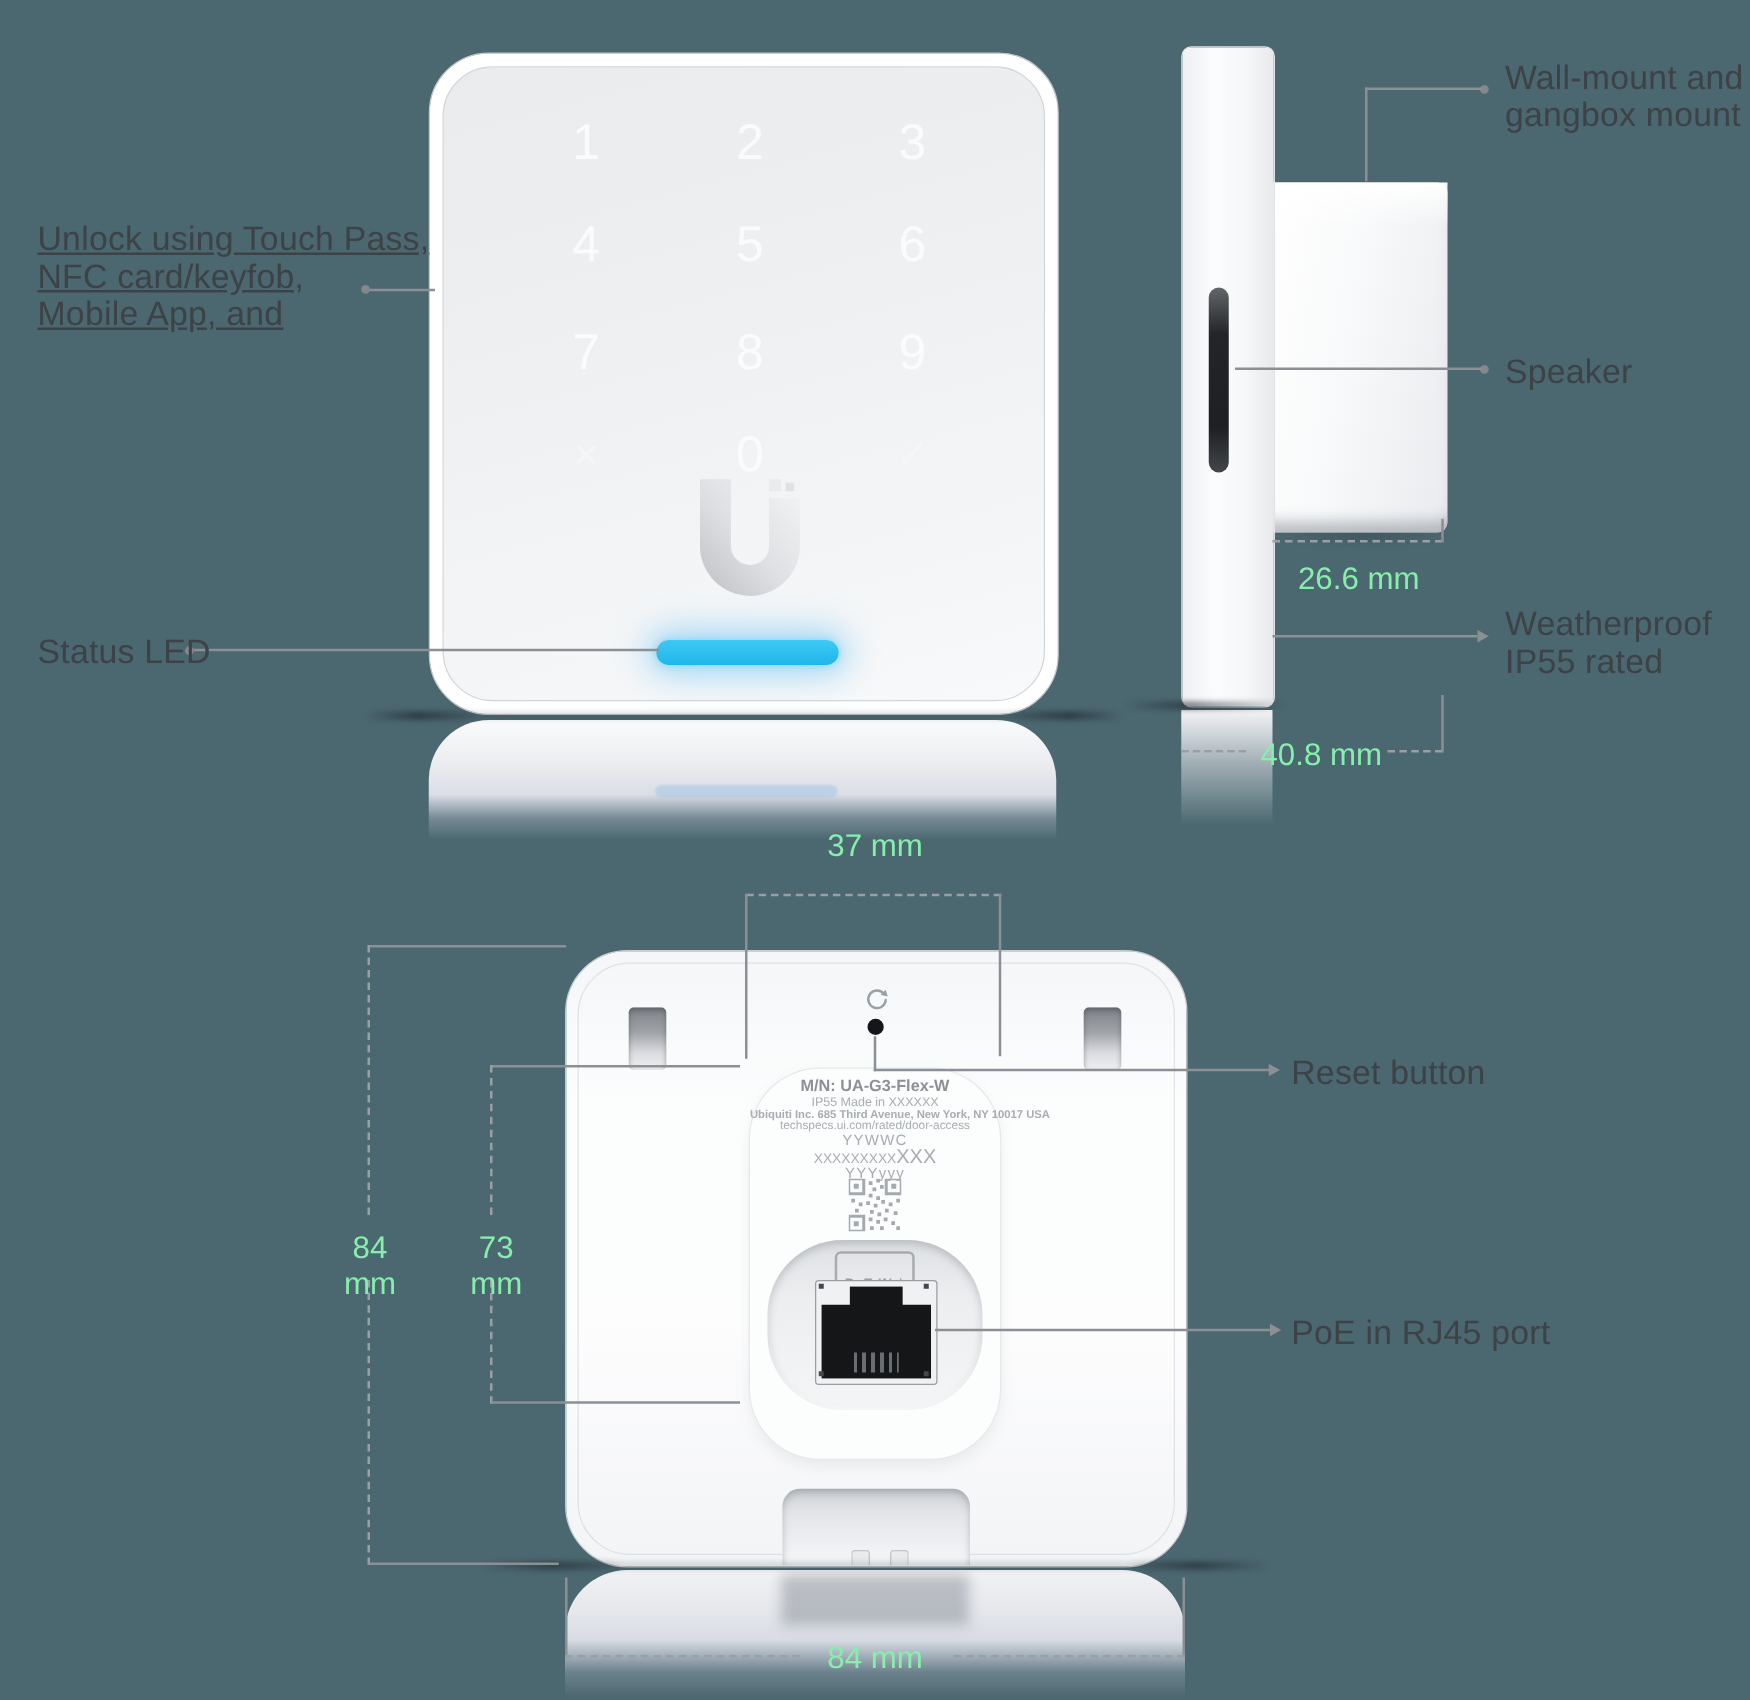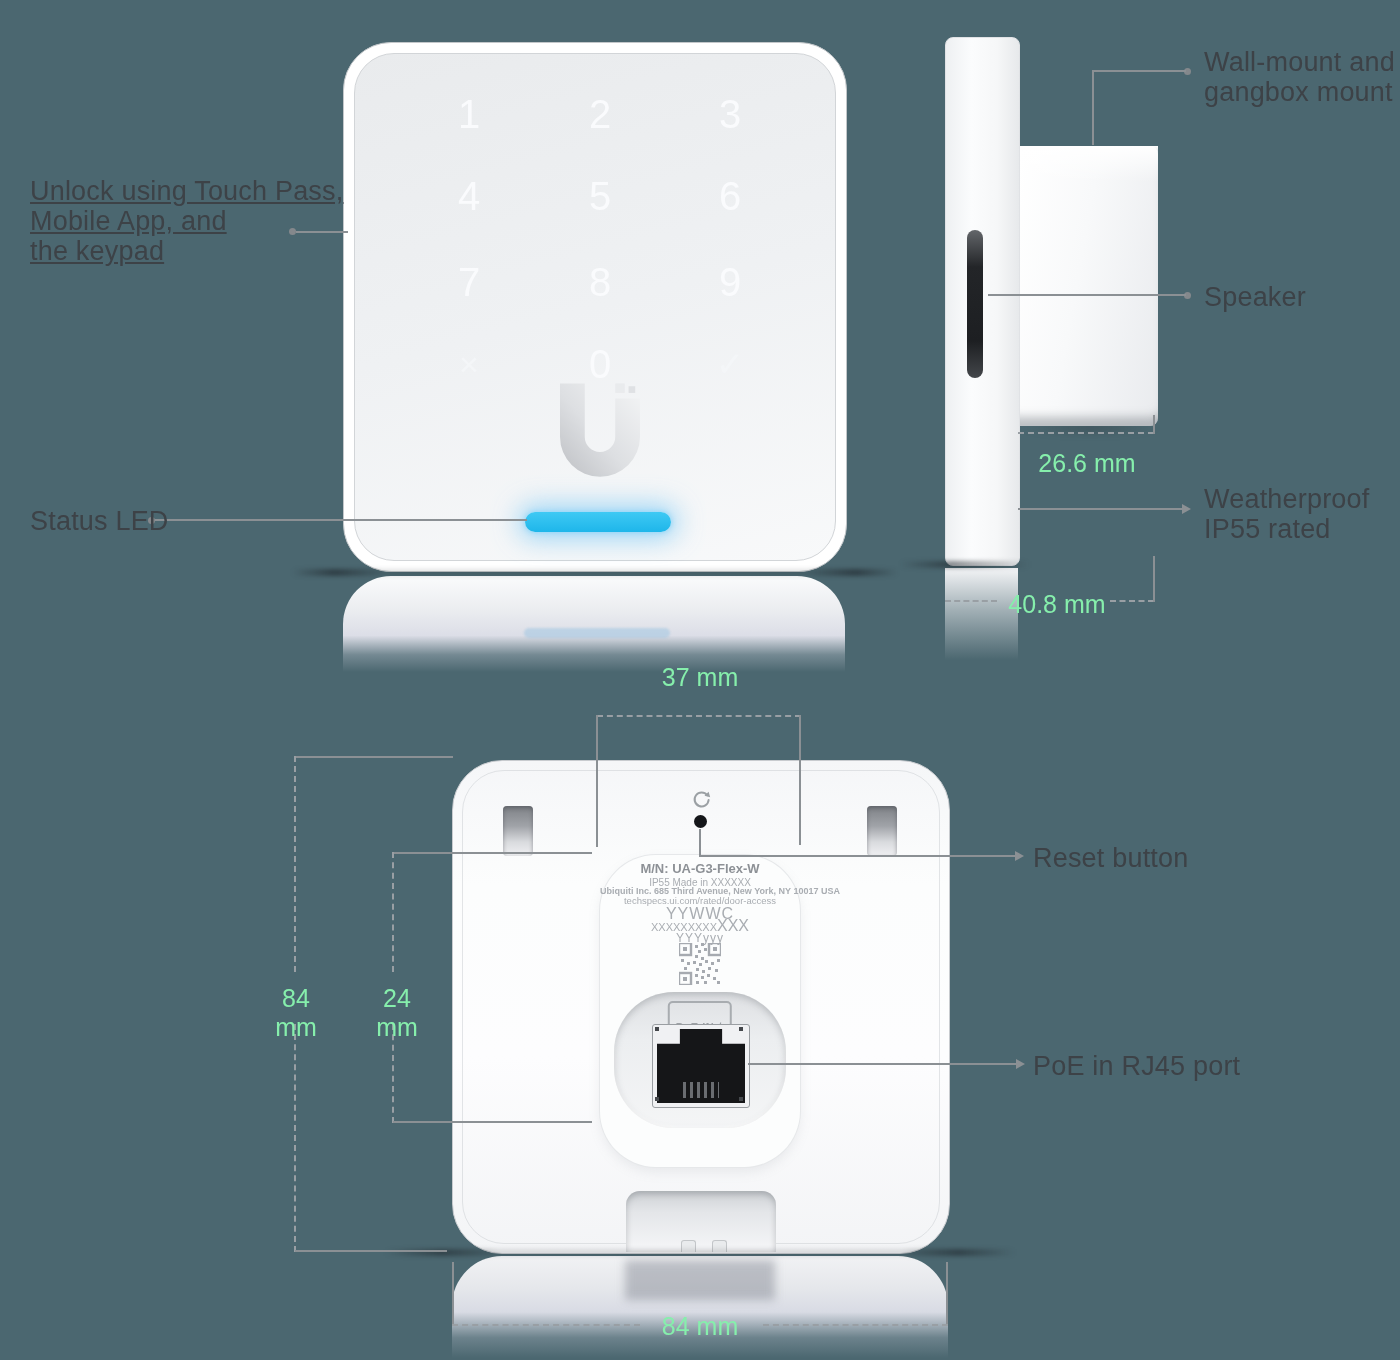--- a/index.html
+++ b/index.html
@@ -129,22 +129,22 @@
   }
   .notch-reflection{position:absolute;left:173px;top:4px;width:150px;height:40px;
     background:rgba(104,111,124,.38);filter:blur(5px);}
   svg{display:block;}
 </style>
 </head>
 <body>
 
 <div class="co" style="left:30px;top:176px;text-decoration:underline;">
   <div>Unlock using Touch Pass,</div>
+  <div>NFC card/keyfob,</div>
   <div>Mobile App, and</div>
-  <div>the keypad</div>
 </div>
 <div class="dot" style="left:289px;top:228px;"></div>
 <div class="ln" style="left:296px;top:231px;width:52px;height:2px;"></div>
 
 <div class="front-device">
   <div class="front-face"></div>
   <span class="key" style="left:93px;top:44px;">1</span>
   <span class="key" style="left:224px;top:44px;">2</span>
   <span class="key" style="left:354px;top:44px;">3</span>
   <span class="key" style="left:93px;top:126px;">4</span>
@@ -223,21 +223,21 @@
 <div class="ln" style="left:799px;top:715px;width:2px;height:130px;"></div>
 
 <div class="ln" style="left:295px;top:756px;width:158px;height:2px;"></div>
 <div class="dsh-v" style="left:294px;top:756px;height:216px;"></div>
 <div class="dim" style="left:258px;top:984px;width:76px;">84 mm</div>
 <div class="dsh-v" style="left:294px;top:1024px;height:228px;"></div>
 <div class="ln" style="left:295px;top:1250px;width:152px;height:2px;"></div>
 
 <div class="ln" style="left:393px;top:852px;width:199px;height:2px;"></div>
 <div class="dsh-v" style="left:392px;top:852px;height:120px;"></div>
-<div class="dim" style="left:359px;top:984px;width:76px;">24 mm</div>
+<div class="dim" style="left:359px;top:984px;width:76px;">73 mm</div>
 <div class="dsh-v" style="left:392px;top:1024px;height:99px;"></div>
 <div class="ln" style="left:393px;top:1121px;width:199px;height:2px;"></div>
 
 <div class="back-device">
   <div class="mount-slot" style="left:50px;top:45px;"></div>
   <div class="mount-slot" style="left:414px;top:45px;"></div>
 
   <div class="abs" style="left:239px;top:29px;width:20px;height:20px;">
     <svg width="20" height="20" viewBox="0 0 20 20">
       <path d="M15.2 5.2 A7 7 0 1 0 16.6 10" fill="none" stroke="#9ba0a4" stroke-width="2" stroke-linecap="round"></path>
@@ -251,21 +251,21 @@
   </div>
 </div>
 
 <div class="reset-dot"></div>
 
 <div class="label-plate">
   <div class="plate-line" style="top:6px;font-size:13px;font-weight:bold;color:#8d9196;">M/N: UA-G3-Flex-W</div>
   <div class="plate-line" style="top:22px;font-size:10px;">IP55    Made in XXXXXX</div>
   <div class="plate-line" style="top:31px;font-size:9px;font-weight:bold;">Ubiquiti Inc. 685 Third Avenue, New York, NY 10017 USA</div>
   <div class="plate-line" style="top:40px;font-size:9.5px;">techspecs.ui.com/rated/door-access</div>
-  <div class="plate-line" style="top:50px;font-size:16px;letter-spacing:1px;">YYWWC</div>
+  <div class="plate-line" style="top:50px;font-size:12px;letter-spacing:1px;">YYWWC</div>
   <div class="plate-line" style="top:62px;font-size:11px;"><span>XXXXXXXXX</span><span style="font-size:16px;">XXX</span></div>
   <div class="plate-line" style="top:76px;font-size:12px;letter-spacing:1px;">YYYyyy</div>
   <div class="abs" style="left:79px;top:88px;width:42px;height:42px;">
     <svg width="42" height="42" viewBox="0 0 42 42" fill="#a6aab0">
       <rect x="0" y="0" width="12" height="12" fill="none" stroke="#a6aab0" stroke-width="2.4"></rect>
         <rect x="4" y="4" width="4" height="4"></rect>
       <rect x="30" y="0" width="12" height="12" fill="none" stroke="#a6aab0" stroke-width="2.4"></rect>
         <rect x="34" y="4" width="4" height="4"></rect>
       <rect x="0" y="30" width="12" height="12" fill="none" stroke="#a6aab0" stroke-width="2.4"></rect>
         <rect x="4" y="34" width="4" height="4"></rect>

